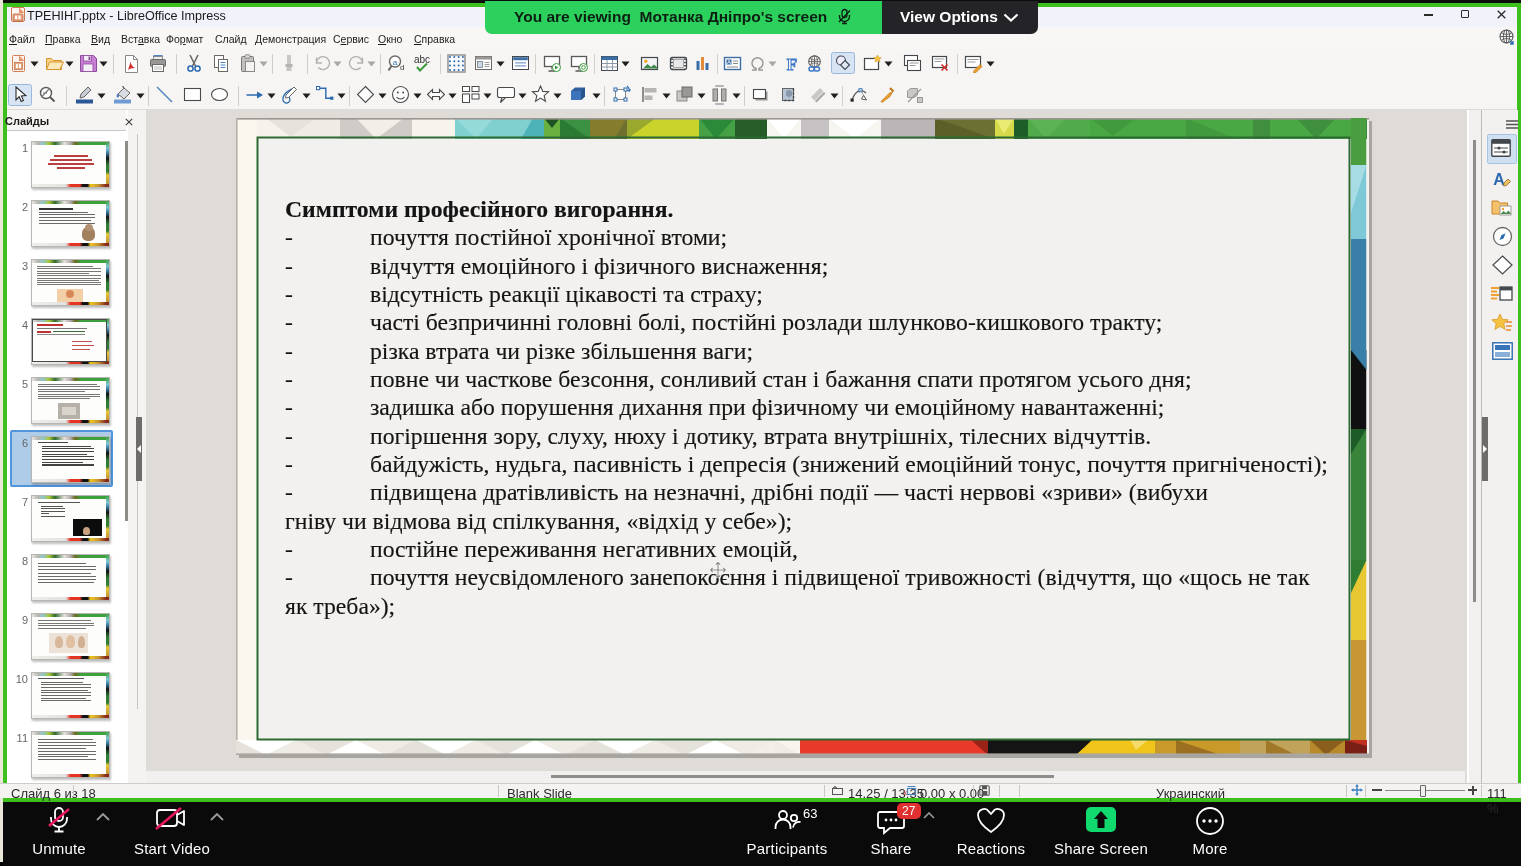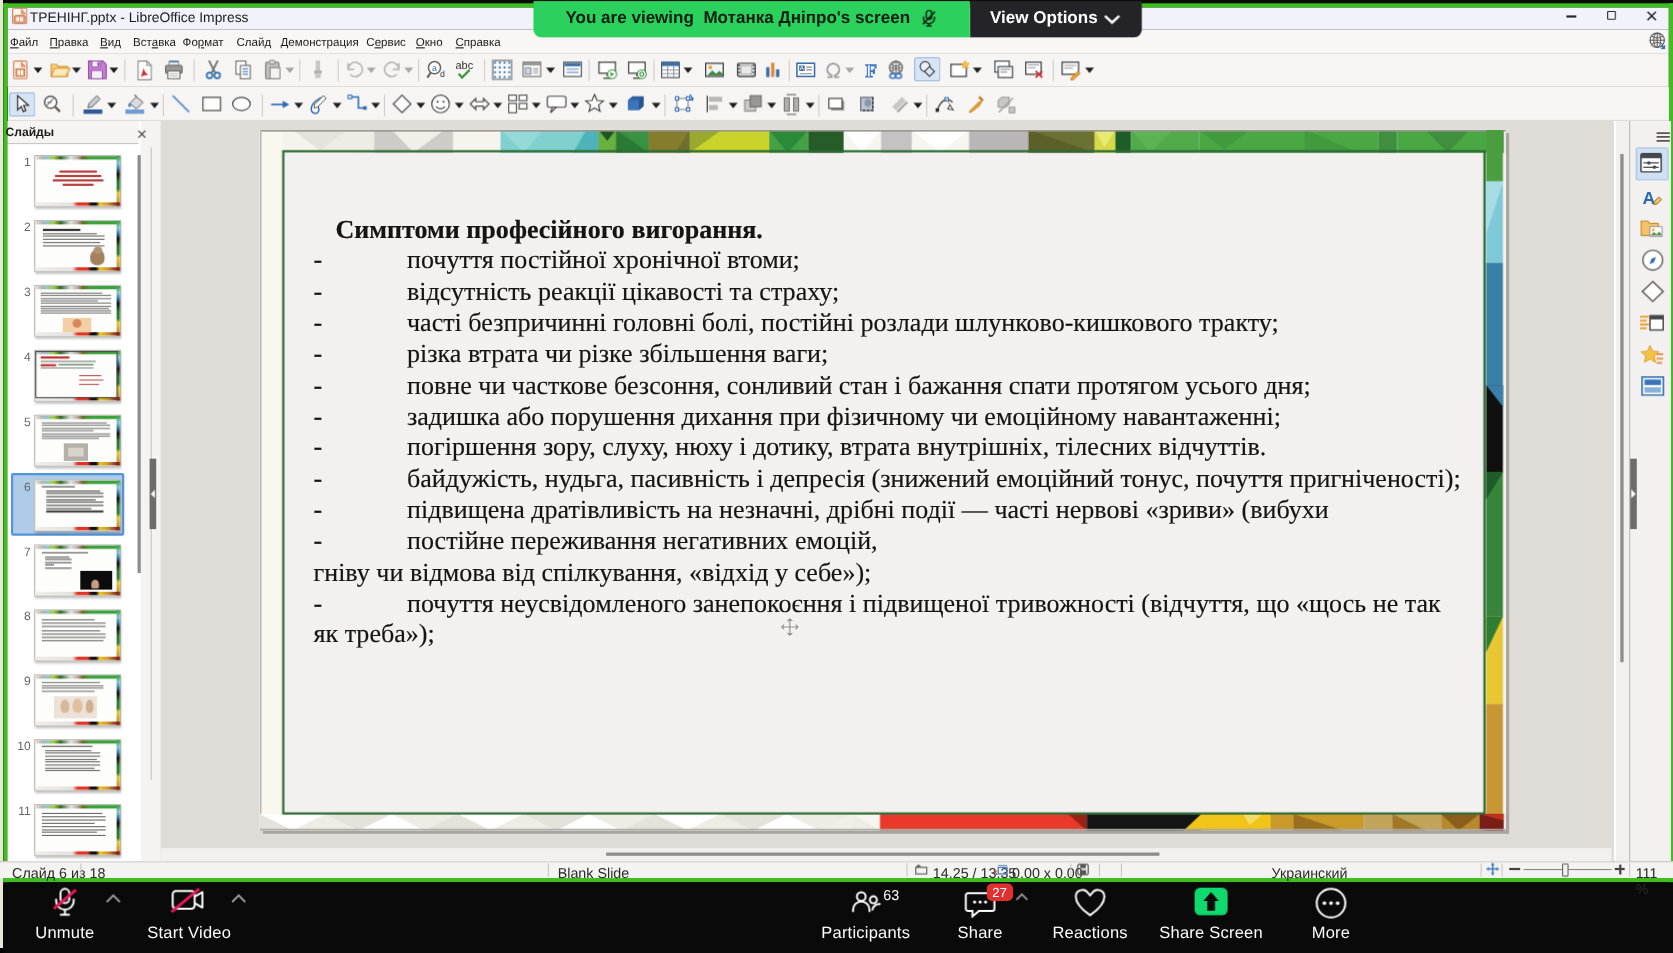--- a/index.html
+++ b/index.html
@@ -738,32 +738,33 @@
     <path d="M840 637 L856 622 L876 622 L862 637 Z" fill="#f0c419"></path>
     <path d="M894 622 L912 622 L900 632 Z" fill="#f5dc6a"></path>
     <path d="M940 622 L985 637 L940 637 Z" fill="#9a7020"></path>
     <path d="M1030 622 L1060 637 L1030 637 Z" fill="#a07828"></path>
     <path d="M1074 622 L1109 622 L1090 637 Z" fill="#8a5f1e"></path>
     <path d="M1109 622 L1131 628 L1131 622 Z" fill="#c03020"></path>
     <rect x="0" y="635.4" width="1133" height="1.6" fill="#aaa7a2"></rect>
     <rect x="21.5" y="19.5" width="1092" height="602" fill="none" stroke="#2d6a33" stroke-width="2"></rect>
   </svg>
 <div class="abs" style="left:285px;top:195px;width:1090px;font-family:'Liberation Serif',serif;font-size:23.7px;line-height:28.35px;color:#141414;-webkit-text-stroke:0.15px #141414;">
-<div style="font-weight:bold;margin-left:20px;">Симптоми професійного вигорання.</div>
+<div style="font-weight:bold;">Симптоми професійного вигорання.</div>
 <div><span style="display:inline-block;width:85px;">-</span>почуття постійної хронічної втоми;</div>
+<div><span style="display:inline-block;width:85px;">-</span>відчуття емоційного і фізичного виснаження;</div>
 <div><span style="display:inline-block;width:85px;">-</span>відсутність реакції цікавості та страху;</div>
 <div><span style="display:inline-block;width:85px;">-</span>часті безпричинні головні болі, постійні розлади шлунково-кишкового тракту;</div>
 <div><span style="display:inline-block;width:85px;">-</span>різка втрата чи різке збільшення ваги;</div>
 <div><span style="display:inline-block;width:85px;">-</span>повне чи часткове безсоння, сонливий стан і бажання спати протягом усього дня;</div>
 <div><span style="display:inline-block;width:85px;">-</span>задишка або порушення дихання при фізичному чи емоційному навантаженні;</div>
 <div><span style="display:inline-block;width:85px;">-</span>погіршення зору, слуху, нюху і дотику, втрата внутрішніх, тілесних відчуттів.</div>
 <div><span style="display:inline-block;width:85px;">-</span>байдужість, нудьга, пасивність і депресія (знижений емоційний тонус, почуття пригніченості);</div>
 <div><span style="display:inline-block;width:85px;">-</span>підвищена дратівливість на незначні, дрібні події — часті нервові «зриви» (вибухи</div>
+<div>гніву чи відмова від спілкування, «відхід у себе»);</div>
 <div><span style="display:inline-block;width:85px;">-</span>постійне переживання негативних емоцій,</div>
-<div>гніву чи відмова від спілкування, «відхід у себе»);</div>
 <div><span style="display:inline-block;width:85px;">-</span>почуття неусвідомленого занепокоєння і підвищеної тривожності (відчуття, що «щось не так</div>
 <div>як треба»);</div>
 </div>
 <svg class="abs" style="left:708px;top:560px" width="20" height="20" viewBox="0 0 20 20">
 <g stroke="#ffffff" stroke-width="2.6" fill="none">
       <path d="M10 2.5 v15 M2.5 10 h15 M10 2.5 l-2.2 2.2 M10 2.5 l2.2 2.2 M10 17.5 l-2.2-2.2 M10 17.5 l2.2-2.2 M2.5 10 l2.2-2.2 M2.5 10 l2.2 2.2 M17.5 10 l-2.2-2.2 M17.5 10 l-2.2 2.2"></path>
     </g>
 <g stroke="#8a8880" stroke-width="1.1" fill="none">
       <path d="M10 2.5 v15 M2.5 10 h15 M10 2.5 l-2.2 2.2 M10 2.5 l2.2 2.2 M10 17.5 l-2.2-2.2 M10 17.5 l2.2-2.2 M2.5 10 l2.2-2.2 M2.5 10 l2.2 2.2 M17.5 10 l-2.2-2.2 M17.5 10 l-2.2 2.2"></path>
     </g>

